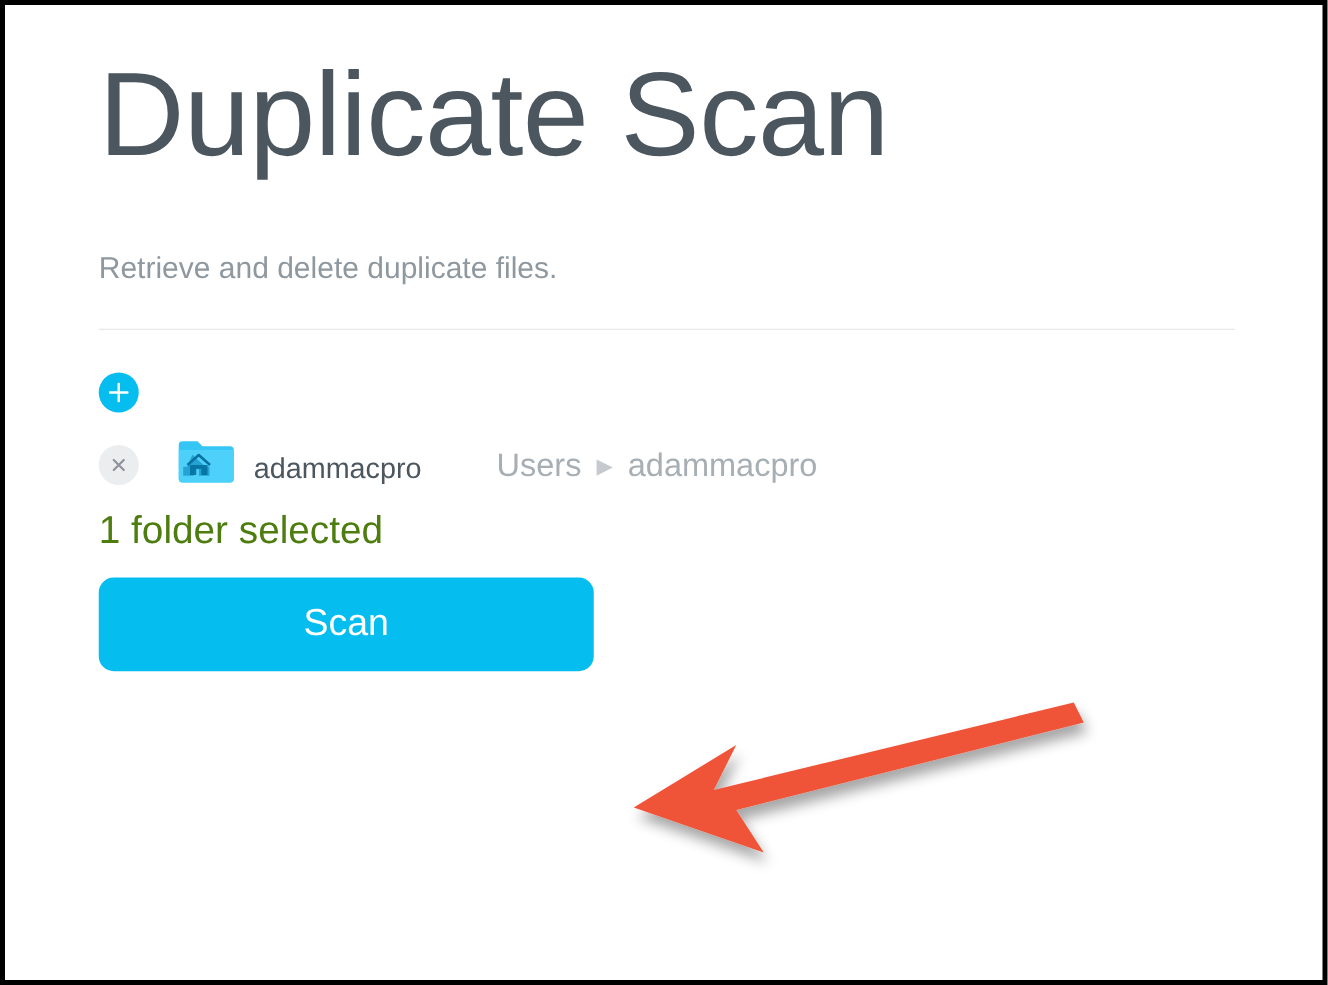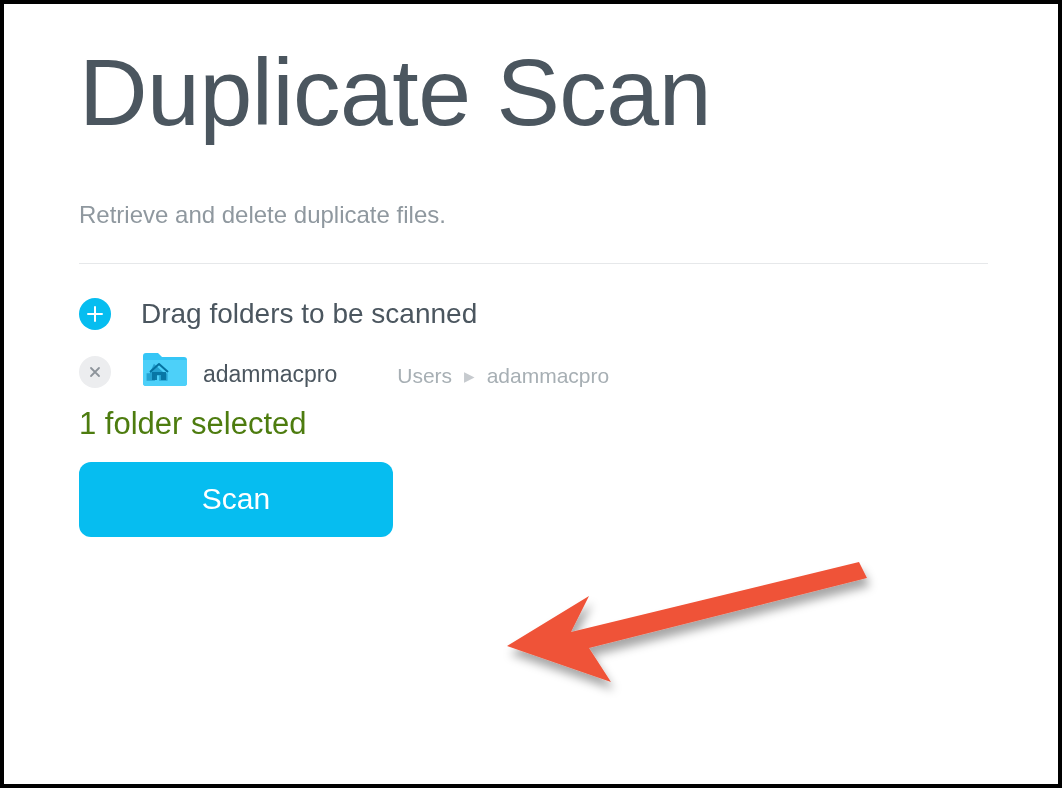--- a/index.html
+++ b/index.html
@@ -77,34 +77,34 @@
     .folder-name {
       font-size: 23px;
       font-weight: 400;
       color: #4b565f;
       margin-left: 14px;
     }
     .breadcrumb {
       display: flex;
       align-items: center;
       margin-left: 60px;
-      font-size: 21px;
+      font-size: 26px;
       color: #a7afb4;
       font-weight: 300;
     }
     .bc-sep { margin: 0 12px; color: #c6cace; }
     .status {
       font-size: 31px;
       font-weight: 300;
       color: #4d7c0f;
       margin-top: 18px;
     }
     .scan-btn {
       margin-top: 20px;
-      width: 314px;
+      width: 396px;
       height: 75px;
       border: none;
       border-radius: 12px;
       background: #06bdf0;
       color: #fff;
       font-size: 30px;
       font-weight: 300;
       font-family: inherit;
       cursor: pointer;
       display: flex;
@@ -128,21 +128,20 @@
 <div class="subtitle">Retrieve and delete duplicate files.</div>
 
 <hr class="divider">
 
 <div class="drag-row">
   <div class="plus-icon">
     <svg width="16" height="16" viewBox="0 0 16 16">
       <path d="M8 1v14M1 8h14" stroke="#fff" stroke-width="2" stroke-linecap="round"></path>
     </svg>
   </div>
-  <div class="drag-label">Drag folders to be scanned</div>
 </div>
 
 <div class="folder-row">
   <div class="remove-icon">
     <svg width="12" height="12" viewBox="0 0 12 12">
       <path d="M2 2l8 8M10 2l-8 8" stroke="#8d949b" stroke-width="1.8" stroke-linecap="round"></path>
     </svg>
   </div>
   <svg class="folder-icon" viewBox="0 0 48 40">
     <path d="M2 8c0-2 1-3 3-3h12l4 4h22c2 0 3 1 3 3v23c0 2-1 3-3 3H5c-2 0-3-1-3-3V8z" fill="#35c6f6"></path>

